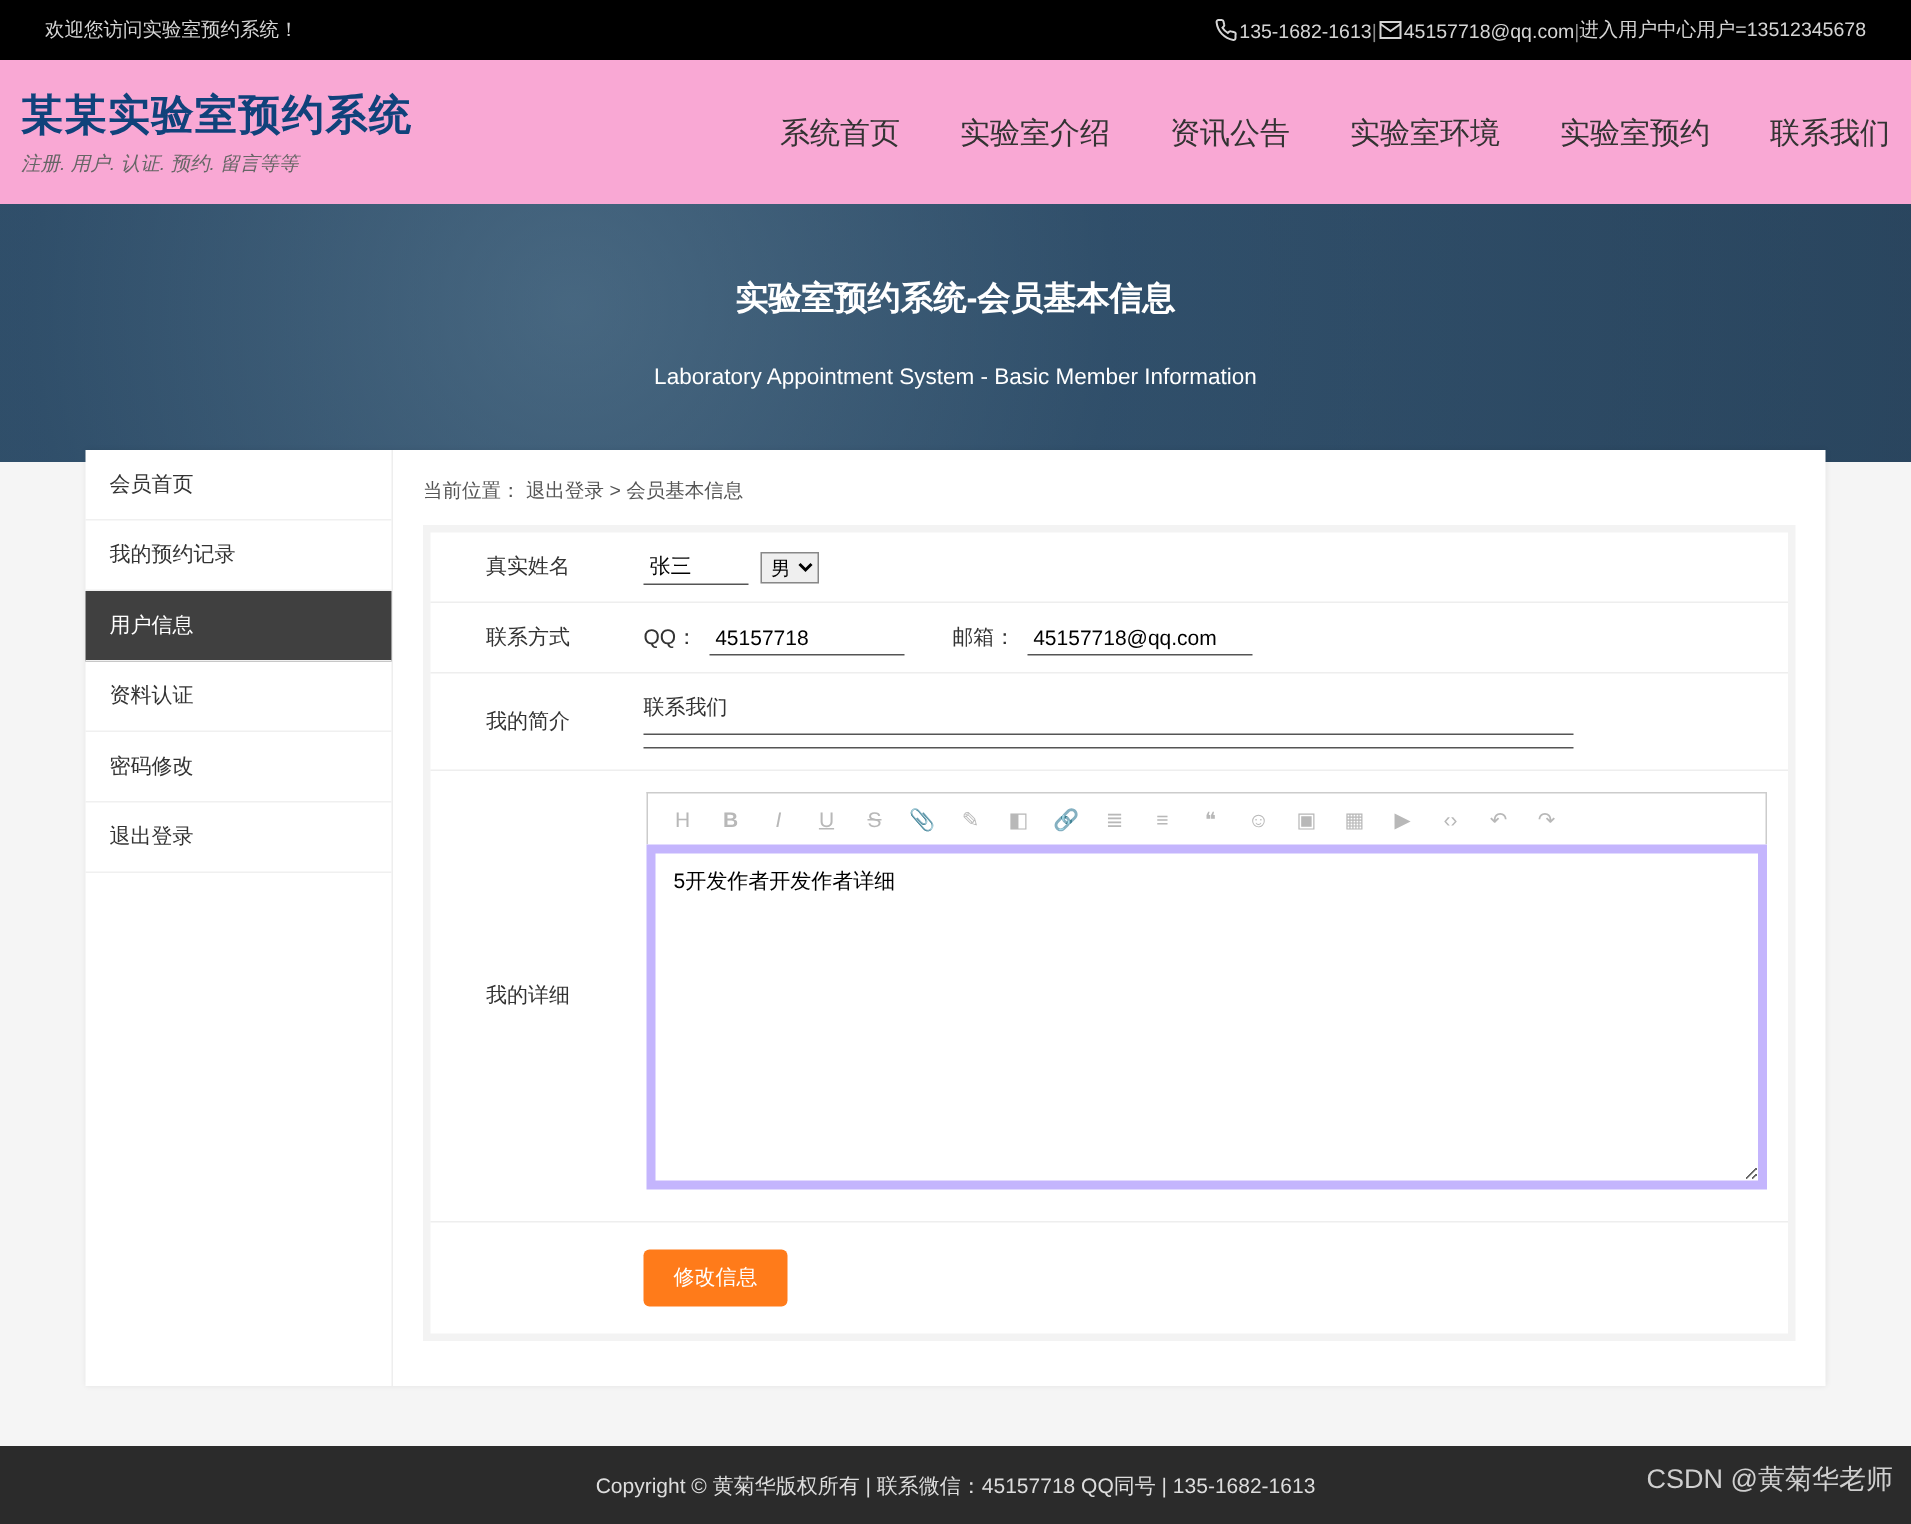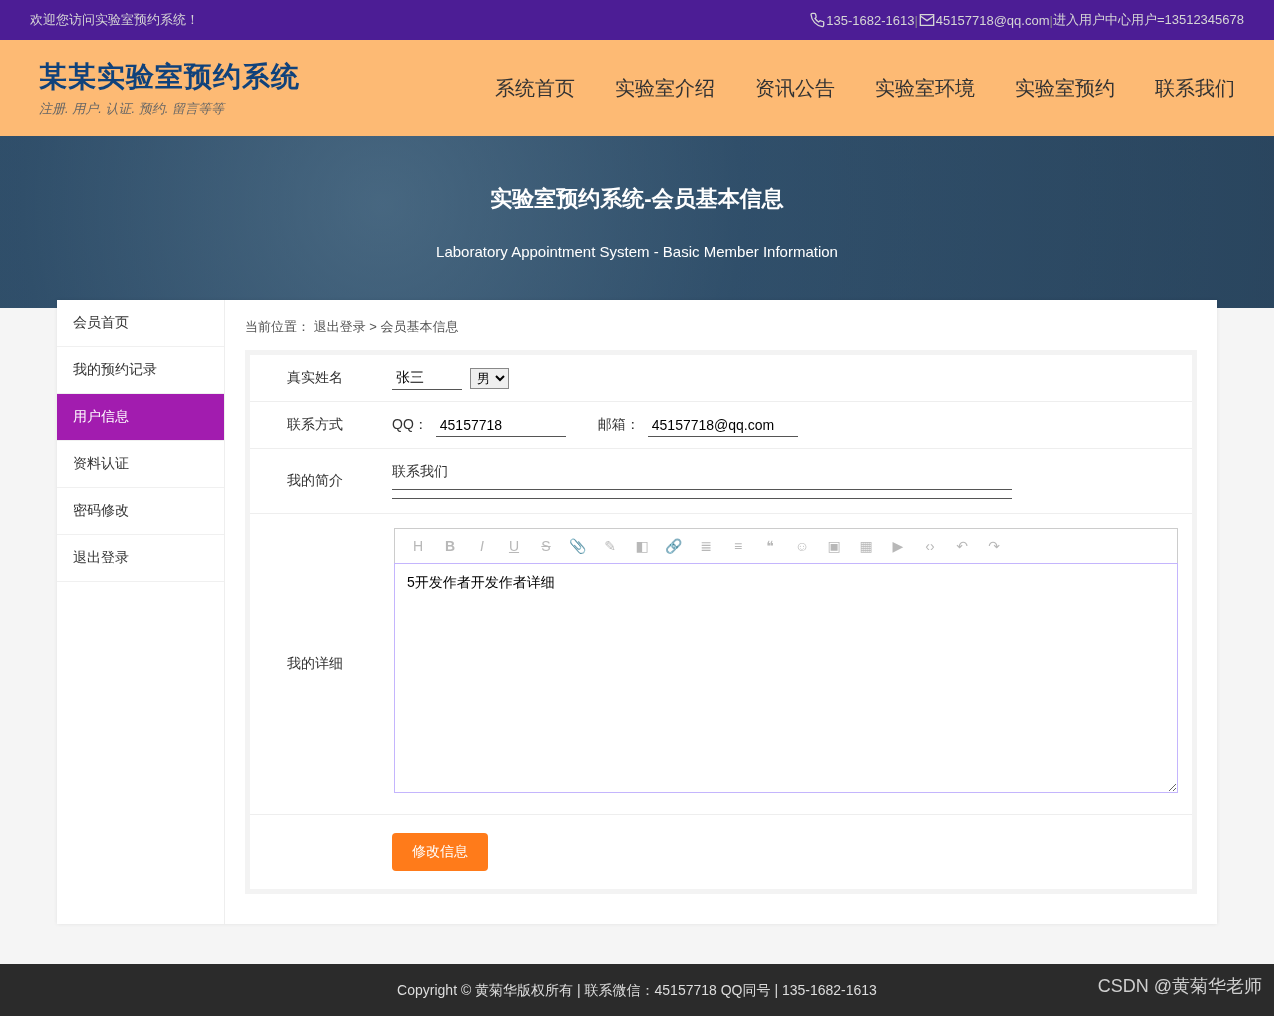--- a/index.html
+++ b/index.html
@@ -1,38 +1,38 @@
 <!DOCTYPE html>
 <html><head>
 <meta charset="utf-8">
 <style>
 * { margin: 0; padding: 0; box-sizing: border-box; }
 body { font-family: "Microsoft YaHei", Arial, sans-serif; font-size: 14px; background: #f5f5f5; color: #333; }
 
-.topbar { background: #4c1d95; color: #d5d5d5; height: 40px; display: flex; align-items: center; justify-content: space-between; padding: 0 30px; font-size: 13px; }
+.topbar { background: #000000; color: #d5d5d5; height: 40px; display: flex; align-items: center; justify-content: space-between; padding: 0 30px; font-size: 13px; }
 .topbar-right { display: flex; align-items: center; gap: 0; }
 .topbar-right .sep { color: #888; }
 .topbar a { color: #d5d5d5; text-decoration: none; }
 .top-icon { display: inline-flex; width: 18px; height: 18px; align-items: center; justify-content: center; }
 
-.header { background: #fdba74; display: flex; align-items: center; justify-content: space-between; padding: 18px 39px; }
+.header { background: #f9a8d4; display: flex; align-items: center; justify-content: space-between; padding: 18px 14px; }
 .logo-block { display: flex; flex-direction: column; }
 .logo-title { font-size: 28px; font-weight: bold; color: #10427b; letter-spacing: 1px; }
 .logo-sub { font-size: 13px; color: #666; margin-top: 4px; font-style: italic; }
 .nav { display: flex; gap: 40px; }
 .nav a { color: #333; text-decoration: none; font-size: 20px; }
 
 .banner { height: 172px; background: linear-gradient(rgba(40,70,100,0.55), rgba(40,70,100,0.55)), radial-gradient(circle at 30% 40%, #6d8fa3 0%, #3a5a72 40%, #2c4558 100%); display: flex; flex-direction: column; align-items: center; justify-content: center; color: #fff; }
 .banner-title { font-size: 22px; font-weight: bold; margin-bottom: 29px; }
 .banner-sub { font-size: 15px; }
 
 .container { max-width: 1160px; margin: -8px auto 0; background: #fff; display: flex; box-shadow: 0 0 4px rgba(0,0,0,0.08); position: relative; }
-.sidebar { width: 168px; border-right: 1px solid #eee; padding-top: 0; }
+.sidebar { width: 205px; border-right: 1px solid #eee; padding-top: 0; }
 .sidebar-item { padding: 14px 16px; border-bottom: 1px solid #f0f0f0; cursor: pointer; color: #333; }
-.sidebar-item.active { background: #a21caf; color: #fff; }
+.sidebar-item.active { background: #404040; color: #fff; }
 .main { flex: 1; padding: 18px 0 30px; }
 .breadcrumb { padding: 0 20px 14px; color: #555; font-size: 13px; }
 .breadcrumb a { color: #555; text-decoration: none; }
 
 .form-wrap { margin: 0 20px; border: 5px solid #f3f3f3; padding: 0; }
 .form-row { display: flex; border-bottom: 1px solid #eee; }
 .form-row:last-child { border-bottom: none; }
 .form-label { width: 130px; text-align: center; padding: 14px 10px; color: #333; display: flex; align-items: center; justify-content: center; }
 .form-content { flex: 1; padding: 10px 12px; display: flex; align-items: center; flex-wrap: wrap; gap: 8px; }
 .text-input { border: none; border-bottom: 1px solid #555; padding: 3px 4px; font-size: 14px; outline: none; }
@@ -41,21 +41,21 @@
 .text-input.w150 { width: 150px; }
 .sel { border: 1px solid #888; padding: 1px 2px; font-size: 13px; }
 .inline-label { margin-left: 24px; }
 
 .intro-box { display: flex; flex-direction: column; width: 100%; gap: 8px; padding: 4px 0; }
 .intro-text { font-size: 14px; color: #333; }
 .intro-hr { border: none; border-bottom: 1px solid #555; width: 98%; max-width: 620px; }
 
 .editor-toolbar { display: flex; align-items: center; gap: 14px; padding: 8px 14px; border: 1px solid #ccc; border-bottom: none; color: #b8b8b8; background: #fff; }
 .editor-toolbar .tool { width: 18px; height: 18px; display: inline-flex; align-items: center; justify-content: center; font-size: 14px; cursor: pointer; }
-.editor-area { width: 100%; min-height: 230px; border: 1px solid #c4b5fd; padding: 10px 12px; font-size: 14px; font-family: inherit; resize: vertical; outline: none; }
+.editor-area { width: 100%; min-height: 230px; border: 6px solid #c4b5fd; padding: 10px 12px; font-size: 14px; font-family: inherit; resize: vertical; outline: none; }
 .editor-wrap { width: 100%; padding: 4px 2px 8px 2px; }
 
 .btn-submit { background: #ff7b1a; color: #fff; border: none; border-radius: 4px; padding: 10px 20px; font-size: 14px; cursor: pointer; }
 .submit-row .form-content { padding: 18px 12px; }
 
 .footer { background: #2b2b2b; color: #ddd; text-align: center; padding: 18px 0; font-size: 14px; margin-top: 40px; }
 
 .watermark { position: fixed; right: 12px; bottom: 18px; color: #cfcfcf; font-size: 18px; pointer-events: none; }
 
 svg { display: block; }

